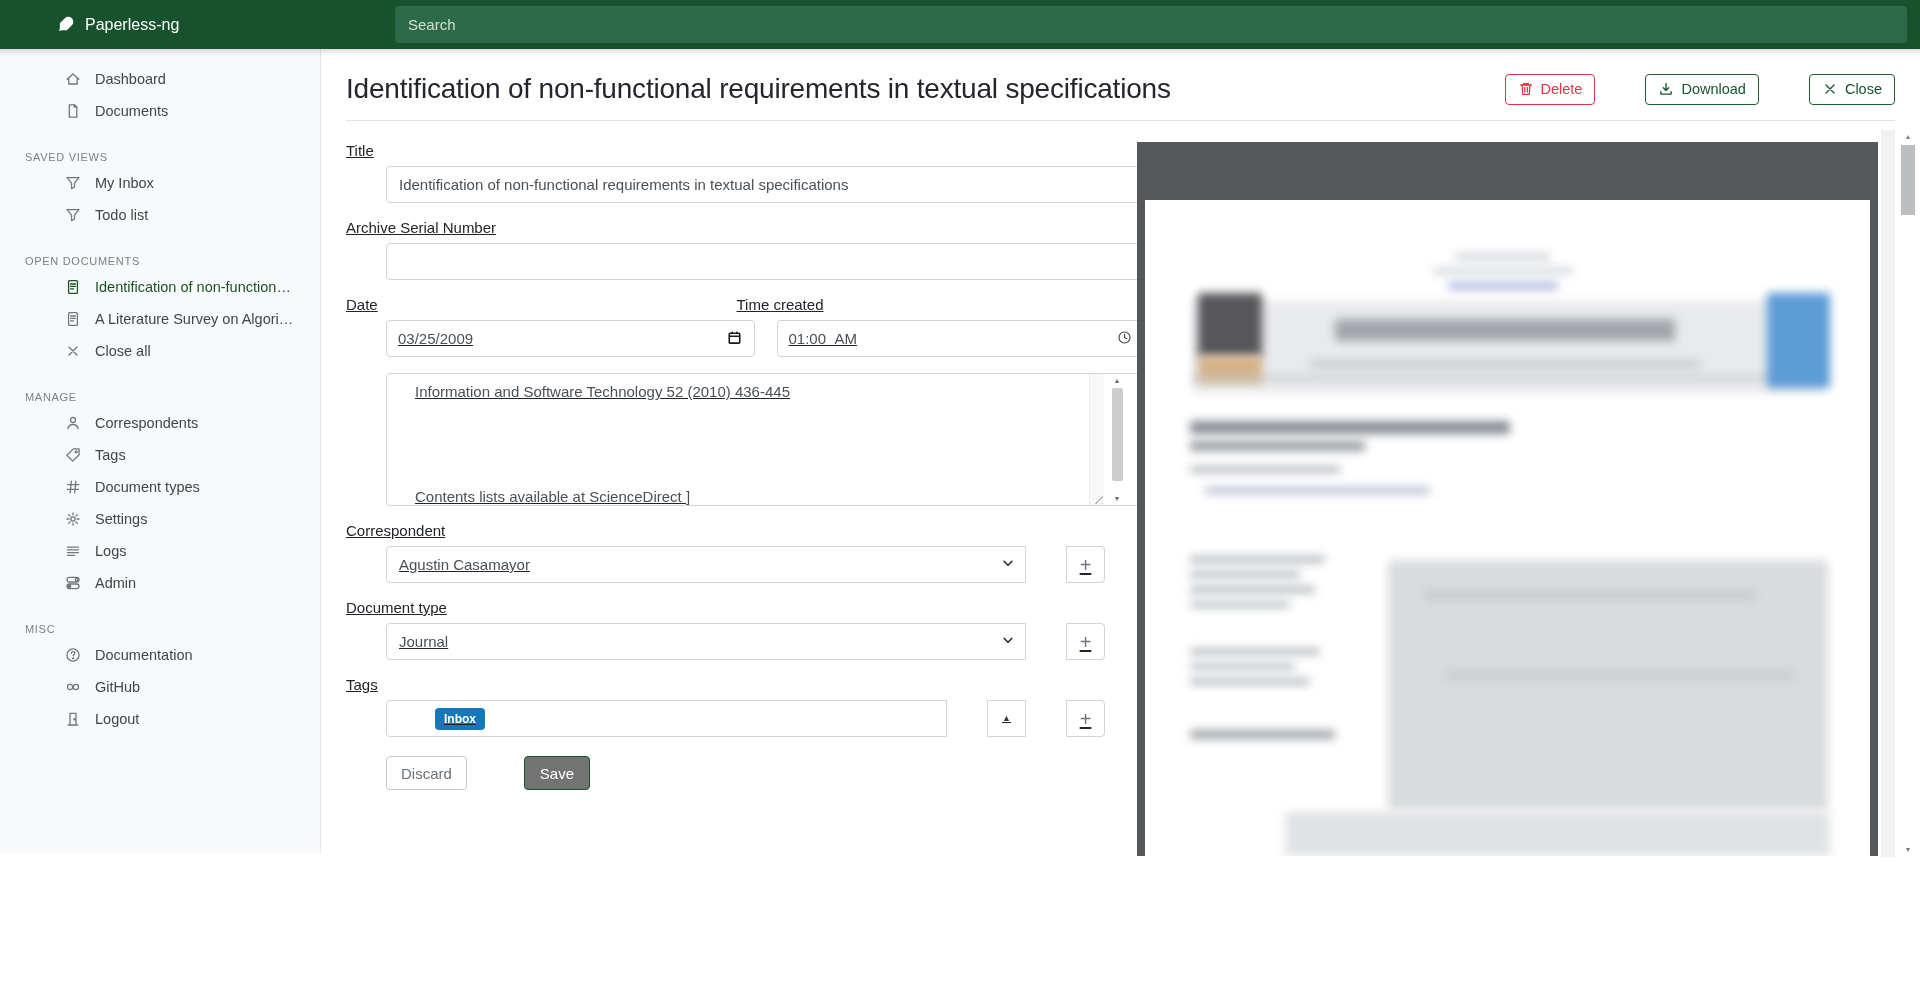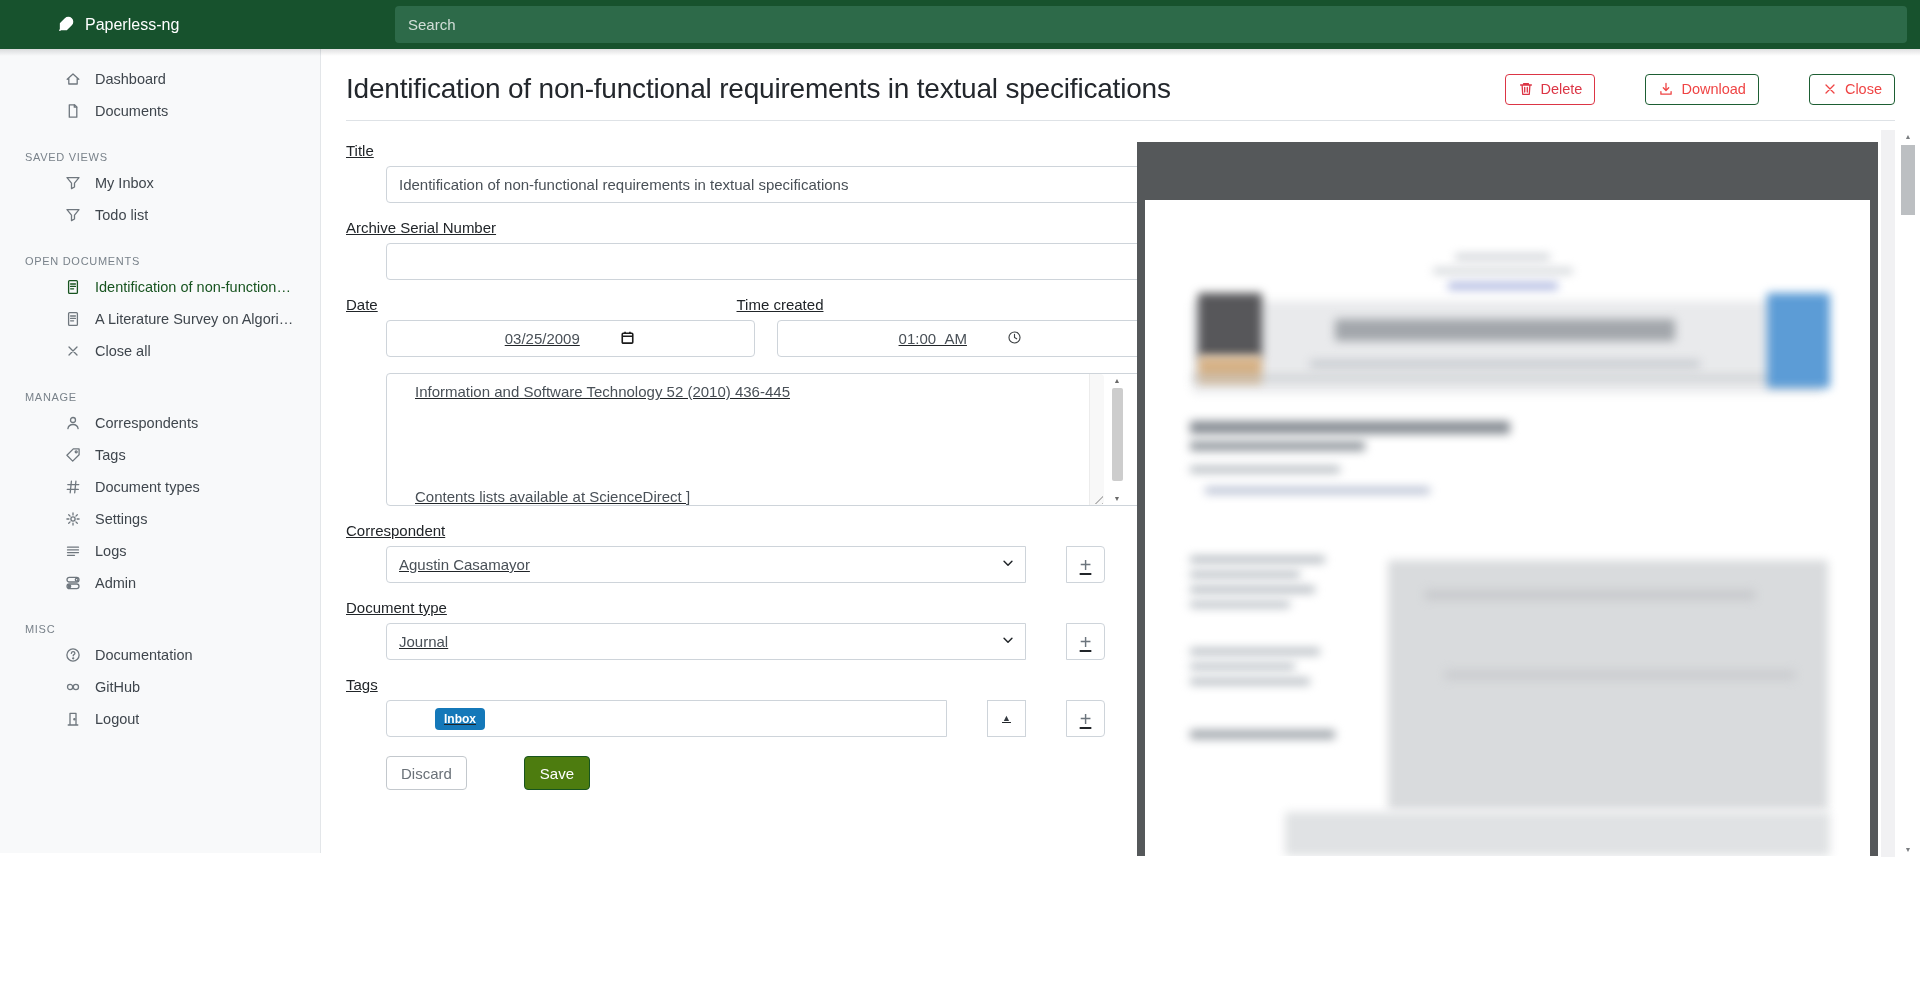--- a/index.html
+++ b/index.html
@@ -35,31 +35,31 @@
   .side-item .lbl { overflow:hidden; text-overflow:ellipsis; }
 
   
   .page-header { display:flex; justify-content:space-between; align-items:center; padding-top:24px; }
   .page-header h1 { margin:0; font-size:28px; font-weight:400; color:#23272c; letter-spacing:-0.2px; }
   .hdr-btns { display:flex; gap:10px; }
   .btn { display:flex; align-items:center; gap:7px; height:31px; padding:0 12px; background:#fff;
     border-radius:4px; font-size:14.5px; cursor:pointer; font-family:inherit; }
   .btn .icon { display:flex; }
   .btn-outline-danger { border:1px solid #dc3545; color:#dc3545; }
-  .btn-outline-success { border:1px solid #1d5e33; color:#ef4444; }
+  .btn-outline-success { border:1px solid #1d5e33; color:#14532d; }
   .divider { border-bottom:1px solid #dee2e6; margin-top:15px; }
 
   
   .content-row { display:flex; gap:32px; margin-top:21px; }
   .form-col { width:759px; flex-shrink:0; }
   .field { margin-bottom:16px;text-decoration:underline; }
   .field > label { display:block; margin-bottom:7px; font-size:15px; color:#212529; }
   .text-input { width:100%; height:37px; border:1px solid #ced4da; border-radius:4px;
     padding:0 12px; font-size:15px; color:#495057; font-family:inherit; background:#fff; outline:none; }
-  .composite { display:flex; align-items:center; justify-content:center; cursor:text;padding-left:11px; }
+  .composite { display:flex; align-items:center; justify-content:space-between; cursor:text;padding-left:11px; }
   .composite .val { word-spacing:5px; }
   .field-row { display:flex; gap:22px; }
   .field-row .field { flex:1; }
 
   .ta-wrap { position:relative; }
   textarea.text-input { height:133px; padding:7px 26px 7px 28px; line-height:21px; resize:none;
     overflow:hidden; display:block; }
   .ta-scrollbar { position:absolute; top:1px; right:1px; bottom:1px; width:15px;
     background:#f8f8f8; border-left:1px solid #ececec; border-radius:0 4px 4px 0;
     display:flex; flex-direction:column; align-items:center; cursor:default; }
@@ -425,21 +425,21 @@
                 <span class="icon caret" data-interactable="false">▲</span>
               </button>
               <button class="sq-btn last" data-interactable="true">
                 <span class="icon" data-interactable="false">+</span>
               </button>
             </div>
           </div>
 
           <div class="actions">
             <button class="btn-discard" data-interactable="true">Discard</button>
-            <button class="btn-save" id="save-btn" data-interactable="true" style="background: #4d7c0f;">Save</button>
+            <button class="btn-save" id="save-btn" data-interactable="true" style="background: #737373;">Save</button>
           </div>
         </div>
 
         <div class="preview-col" data-interactable="false">
           <div class="pdf-frame" data-interactable="false">
             <div class="pdf-page" data-interactable="false">
               <div class="bl b-l1" data-interactable="false"></div>
               <div class="bl b-l2" data-interactable="false"></div>
               <div class="bl b-l3" data-interactable="false"></div>
               <div class="bl b-band" data-interactable="false"></div>

